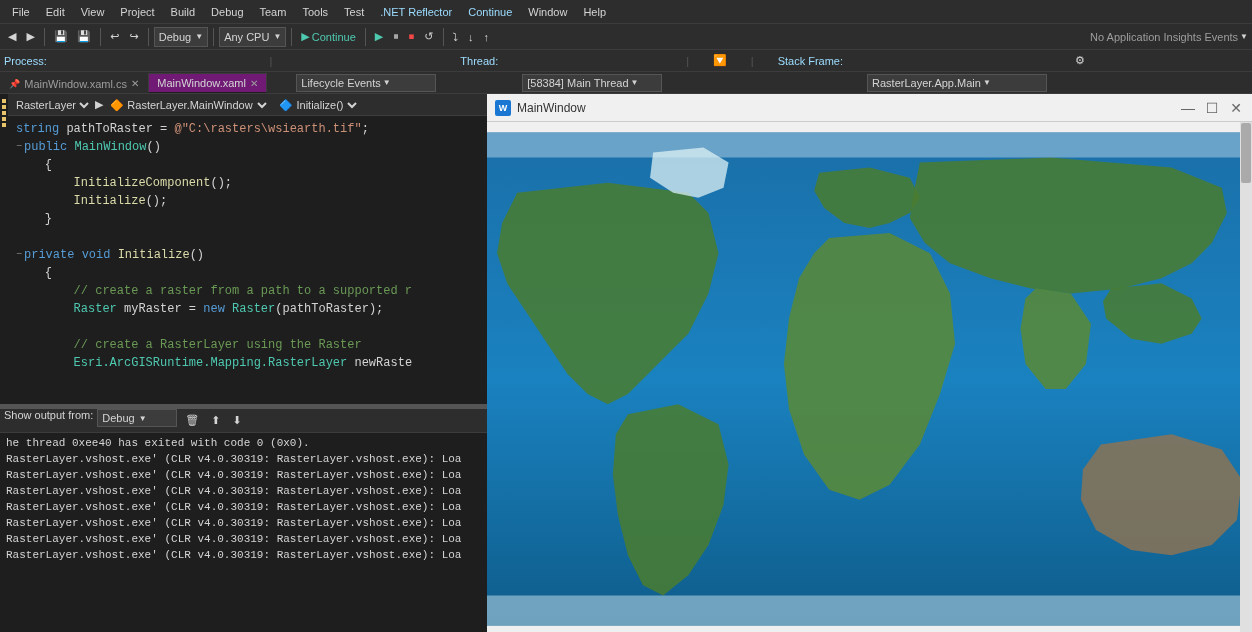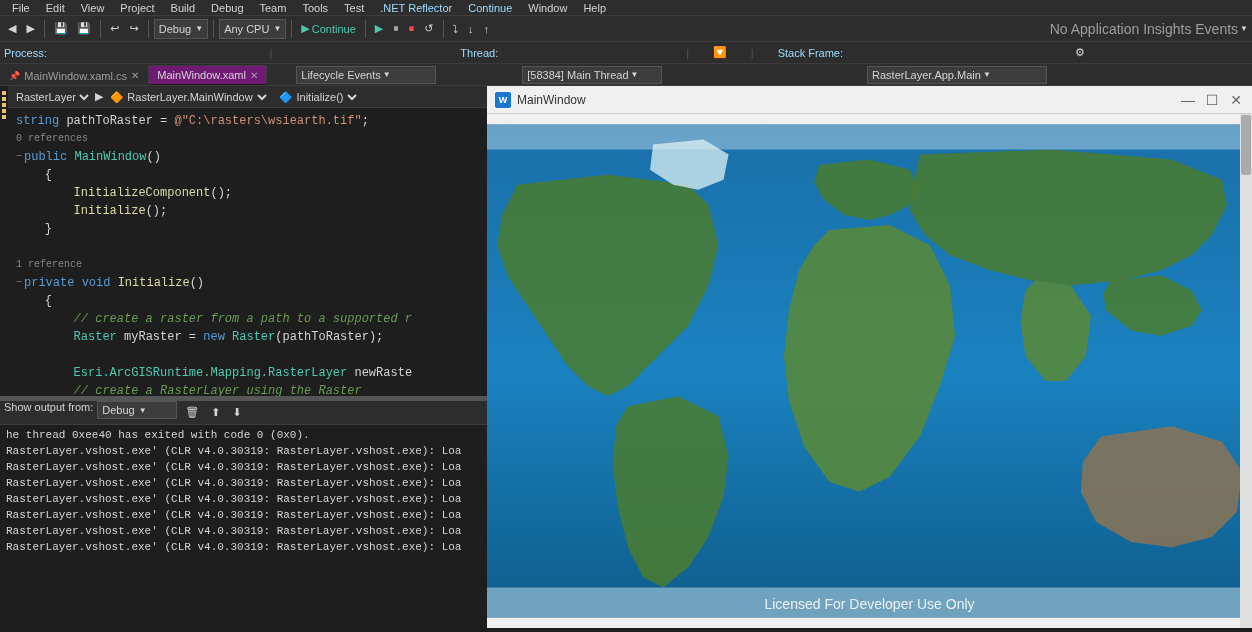--- a/index.html
+++ b/index.html
@@ -1,19 +1,19 @@
 <!DOCTYPE html>
 <html><head>
   <meta charset="utf-8">
   <style>
     * { margin: 0; padding: 0; box-sizing: border-box; }
     body { font-family: 'Segoe UI', Arial, sans-serif; font-size: 12px; background: #1e1e1e; color: #d4d4d4; overflow: hidden; width: 1252px; height: 632px; }
 
     
-    .menu-bar { background: #2d2d2d; height: 16px; display: flex; align-items: center; padding: 0 4px; border-bottom: 1px solid #3c3c3c; }
+    .menu-bar { background: #2d2d2d; height: 24px; display: flex; align-items: center; padding: 0 4px; border-bottom: 1px solid #3c3c3c; }
     .menu-item { padding: 2px 8px; color: #d4d4d4; font-size: 11px; cursor: pointer; white-space: nowrap; }
     .menu-item.highlight { color: #9cdcfe; }
 
     
     .toolbar { background: #2d2d2d; height: 26px; display: flex; align-items: center; padding: 0 4px; gap: 2px; border-bottom: 1px solid #3c3c3c; }
     .tb-btn { background: transparent; border: 1px solid transparent; color: #d4d4d4; padding: 1px 3px; cursor: pointer; font-size: 11px; display: flex; align-items: center; gap: 2px; height: 22px; }
     .tb-separator { width: 1px; height: 18px; background: #555; margin: 0 3px; }
     .tb-dropdown { background: #3c3c3c; border: 1px solid #555; color: #d4d4d4; height: 20px; font-size: 11px; padding: 0 4px; cursor: pointer; display: flex; align-items: center; gap: 4px; }
     .tb-dropdown-arrow { font-size: 8px; }
 
@@ -32,21 +32,21 @@
     
     .main-area { display: flex; height: calc(632px - 20px - 26px - 22px - 22px); }
     .code-breadcrumb { background: #2d2d2d; height: 22px; display: flex; align-items: center; padding: 0 4px; font-size: 11px; border-bottom: 1px solid #3c3c3c; }
     .code-breadcrumb select { background: #2d2d2d; border: none; color: #d4d4d4; font-size: 11px; outline: none; }
     .code-editor { flex: 1; overflow: hidden; font-family: 'Consolas', 'Courier New', monospace; font-size: 12px; display: flex; }
     .line-numbers { background: #1e1e1e; padding: 4px 6px; color: #858585; text-align: right; font-size: 12px; line-height: 18px; user-select: none; min-width: 30px; }
     .code-content { flex: 1; padding: 4px 0 4px 8px; line-height: 18px; overflow: hidden; }
     .code-line { white-space: nowrap; line-height: 18px; display: flex; align-items: center; }
     .kw { color: #569cd6; }
     .str { color: #ce9178; }
-    .cm { color: #6a9955; font-style: italic; }
+    .cm { color: #6a9955; }
     .cls { color: #4ec9b0; }
     .method { color: #dcdcaa; }
     .collapse-btn { color: #858585; cursor: pointer; font-size: 10px; margin-right: 2px; }
     .output-tab-row { background: #2d2d2d; height: 22px; display: flex; align-items: center; border-bottom: 1px solid #3c3c3c; }
     .output-tab { padding: 0 10px; height: 22px; display: flex; align-items: center; font-size: 11px; color: #d4d4d4; background: #1e1e1e; border-right: 1px solid #3c3c3c; cursor: pointer; }
     .output-toolbar { background: #2d2d2d; height: 24px; display: flex; padding: 0 4px; gap: 4px; border-bottom: 1px solid #3c3c3c; font-size: 11px; }
     .output-content { font-family: 'Consolas', 'Courier New', monospace; font-size: 11px; padding: 2px 6px; line-height: 16px; overflow: hidden; color: #d4d4d4; height: calc(100% - 46px); }
 
     
     .preview-panel { flex: 1; background: #f0f0f0; display: flex; flex-direction: column; }
@@ -112,21 +112,21 @@
   <div class="tb-separator"></div>
   <button class="tb-btn" style="color:#4ec9b0">▶</button>
   <button class="tb-btn" style="color:#d4d4d4">⏸</button>
   <button class="tb-btn" style="color:#f44747">⏹</button>
   <button class="tb-btn">↺</button>
   <div class="tb-separator"></div>
   <button class="tb-btn">⤵</button>
   <button class="tb-btn">↓</button>
   <button class="tb-btn">↑</button>
   <div style="flex:1"></div>
-  <span style="font-size:14px; color:#9d9d9d;">No Application Insights Events</span>
+  <span style="font-size:11px; color:#9d9d9d;">No Application Insights Events</span>
   <span class="tb-dropdown-arrow">▼</span>
 </div>
 
 <div class="process-bar">
   <span class="process-label">Process:</span>
   <div class="process-dropdown">
     <span>[42404] RasterLayer.vshost.exe</span>
     <span class="tb-dropdown-arrow">▼</span>
   </div>
   <span class="process-sep">|</span>
@@ -189,41 +189,39 @@
           <select>
             <option>🔷 Initialize()</option>
           </select>
         </div>
 
         <div class="code-editor">
           <div class="code-content">
             <div class="code-line">
               <span class="kw">string</span>&nbsp;pathToRaster&nbsp;=&nbsp;<span class="str">@"C:\rasters\wsiearth.tif"</span>;
             </div>
-            <div class="code-line" style="font-size:10px; color:#858585;">0 references</div>
             <div class="code-line">
               <span class="collapse-btn">−</span>
               <span class="kw">public</span>&nbsp;<span class="cls">MainWindow</span>()
             </div>
             <div class="code-line">&nbsp;&nbsp;&nbsp;&nbsp;{</div>
             <div class="code-line">&nbsp;&nbsp;&nbsp;&nbsp;&nbsp;&nbsp;&nbsp;&nbsp;<span class="method">InitializeComponent</span>();</div>
             <div class="code-line">&nbsp;&nbsp;&nbsp;&nbsp;&nbsp;&nbsp;&nbsp;&nbsp;<span class="method">Initialize</span>();</div>
             <div class="code-line">&nbsp;&nbsp;&nbsp;&nbsp;}</div>
             <div class="code-line">&nbsp;</div>
-            <div class="code-line" style="font-size:10px; color:#858585;">1 reference</div>
             <div class="code-line">
               <span class="collapse-btn">−</span>
               <span class="kw">private</span>&nbsp;<span class="kw">void</span>&nbsp;<span class="method">Initialize</span>()
             </div>
             <div class="code-line">&nbsp;&nbsp;&nbsp;&nbsp;{</div>
             <div class="code-line">&nbsp;&nbsp;&nbsp;&nbsp;&nbsp;&nbsp;&nbsp;&nbsp;<span class="cm">// create a raster from a path to a supported r</span></div>
             <div class="code-line">&nbsp;&nbsp;&nbsp;&nbsp;&nbsp;&nbsp;&nbsp;&nbsp;<span class="cls">Raster</span>&nbsp;myRaster&nbsp;=&nbsp;<span class="kw">new</span>&nbsp;<span class="cls">Raster</span>(pathToRaster);</div>
             <div class="code-line">&nbsp;</div>
+            <div class="code-line">&nbsp;&nbsp;&nbsp;&nbsp;&nbsp;&nbsp;&nbsp;&nbsp;<span class="cm">// create a RasterLayer using the Raster</span></div>
             <div class="code-line">&nbsp;&nbsp;&nbsp;&nbsp;&nbsp;&nbsp;&nbsp;&nbsp;<span class="cls">Esri.ArcGISRuntime.Mapping.RasterLayer</span>&nbsp;newRaste</div>
-            <div class="code-line">&nbsp;&nbsp;&nbsp;&nbsp;&nbsp;&nbsp;&nbsp;&nbsp;<span class="cm">// create a RasterLayer using the Raster</span></div>
 
           </div>
         </div>
       </div>
     </div>
 
     <div style="height:3px; background:#555; cursor:ns-resize;"></div>
 
     <div class="output-section">
       <div class="output-toolbar">
@@ -296,20 +294,19 @@
         <path d="M 545 155 L 580 160 L 600 190 L 595 230 L 575 255 L 555 255 L 535 230 L 530 195 L 535 165 Z" fill="#5a8a35" opacity="0.85"></path>
 
         <path d="M 620 155 L 670 150 L 700 165 L 710 185 L 700 200 L 670 210 L 640 205 L 615 185 L 612 168 Z" fill="#4a7c2f" opacity="0.85"></path>
 
         <path d="M 610 310 L 680 300 L 730 315 L 750 345 L 745 385 L 720 410 L 680 420 L 640 415 L 605 395 L 590 365 L 592 335 Z" fill="#8b7355" opacity="0.85"></path>
 
         <path d="M 0 460 L 760 460 L 760 490 L 0 490 Z" fill="#d0e8f0" opacity="0.5"></path>
 
         <path d="M 0 0 L 760 0 L 760 25 L 0 25 Z" fill="#e0f0f8" opacity="0.4"></path>
       </svg>
-      <div class="map-watermark">Licensed For Developer Use Only</div>
       <div class="preview-scrollbar">
         <div class="preview-scrollbar-thumb"></div>
       </div>
     </div>
   </div>
 
 </div>
 
 </body></html>

